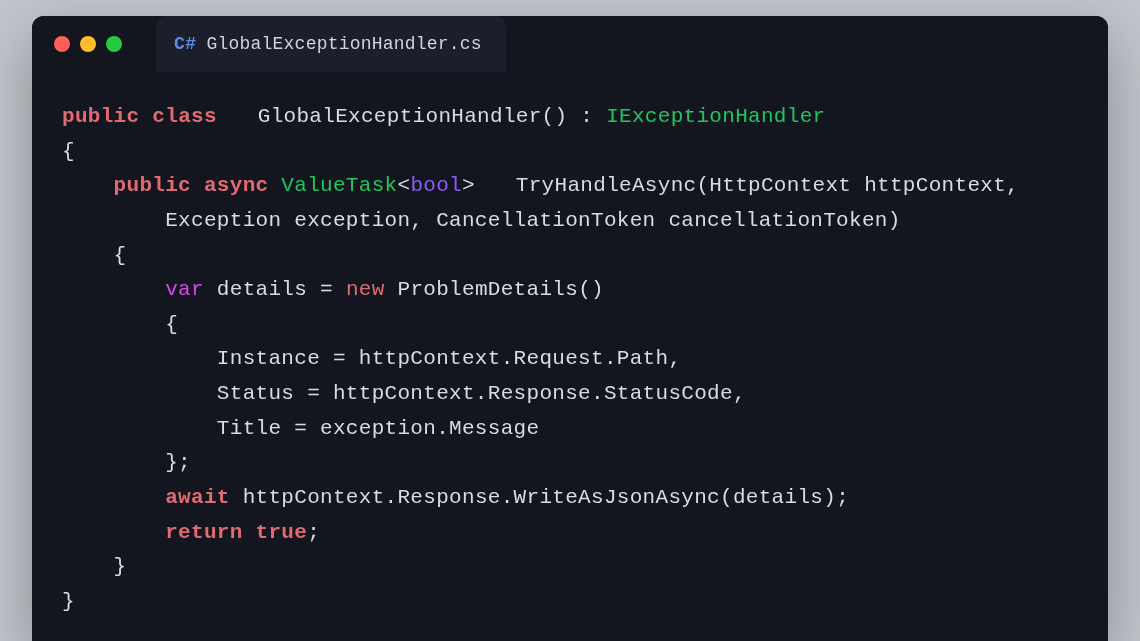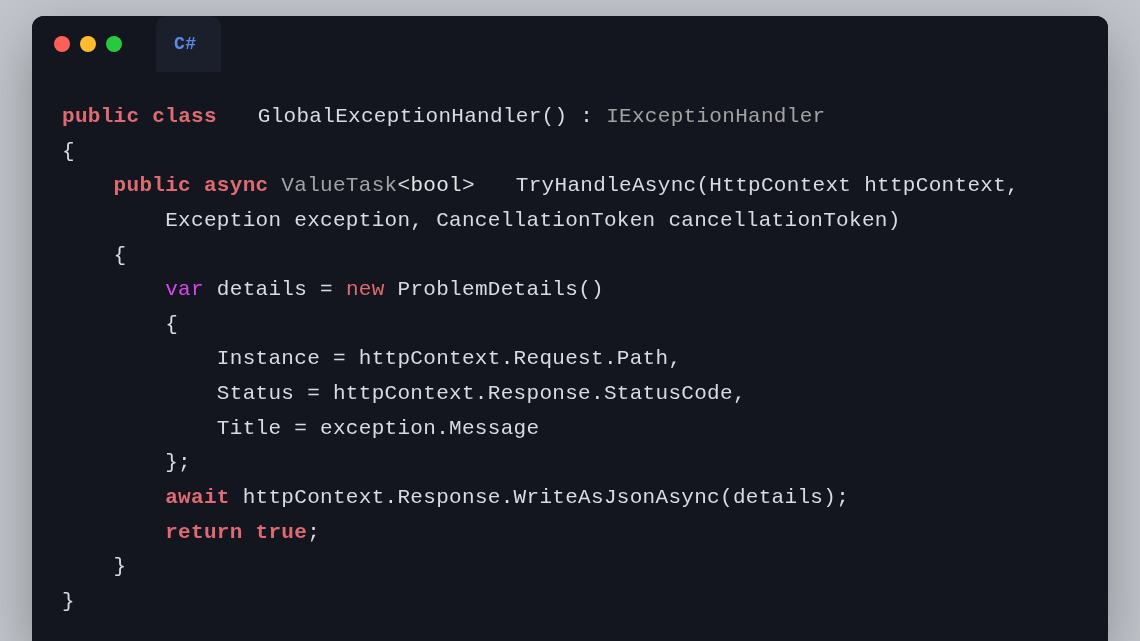--- a/index.html
+++ b/index.html
@@ -66,39 +66,40 @@
       background: #13161f;
       padding: 28px 30px 40px 30px;
       font-size: 21px;
       line-height: 1.65;
       letter-spacing: 0.3px;
       white-space: pre;
       color: #d8dbe4;
       overflow: hidden;
     }
     .tok-kw { color: #e06a72; font-weight: bold; }
-    .tok-type { color: #a3a3a3; }
+    .tok-type { color: #22c55e; }
     .tok-name { color: #d8dbe4; margin-left: 28px; }
     .tok-punc { color: #d8dbe4; }
-    .tok-bool { color: #e5e5e5; }
+    .tok-bool { color: #8b5cf6; }
     .tok-var { color: #d946ef; }
     .tok-new { color: #e06a72; }
   </style>
 </head>
 <body>
 
 <div class="window">
   <div class="titlebar">
     <div class="traffic-lights">
       <div class="traffic-dot dot-red"></div>
       <div class="traffic-dot dot-yellow"></div>
       <div class="traffic-dot dot-green"></div>
     </div>
     <div class="tab">
       <span class="lang-badge">C#</span>
+      <span class="tab-title">GlobalExceptionHandler.cs</span>
     </div>
   </div>
   <div class="editor"><span><span class="tok-kw">public</span> <span class="tok-kw">class</span> <span class="tok-name">GlobalExceptionHandler()</span> <span class="tok-punc">:</span> <span class="tok-type">IExceptionHandler</span></span>
 <span>{</span>
 <span>    <span class="tok-kw">public</span> <span class="tok-kw">async</span> <span class="tok-type">ValueTask</span><span class="tok-punc">&lt;</span><span class="tok-bool">bool</span><span class="tok-punc">&gt;</span> <span class="tok-name">TryHandleAsync(HttpContext httpContext,</span></span>
 <span>        <span>Exception exception, CancellationToken cancellationToken)</span></span>
 <span>    <span>{</span></span>
 <span>        <span class="tok-var">var</span> <span>details = </span><span class="tok-new">new</span> <span>ProblemDetails()</span></span>
 <span>        <span>{</span></span>
 <span>            <span>Instance = httpContext.Request.Path,</span></span>

